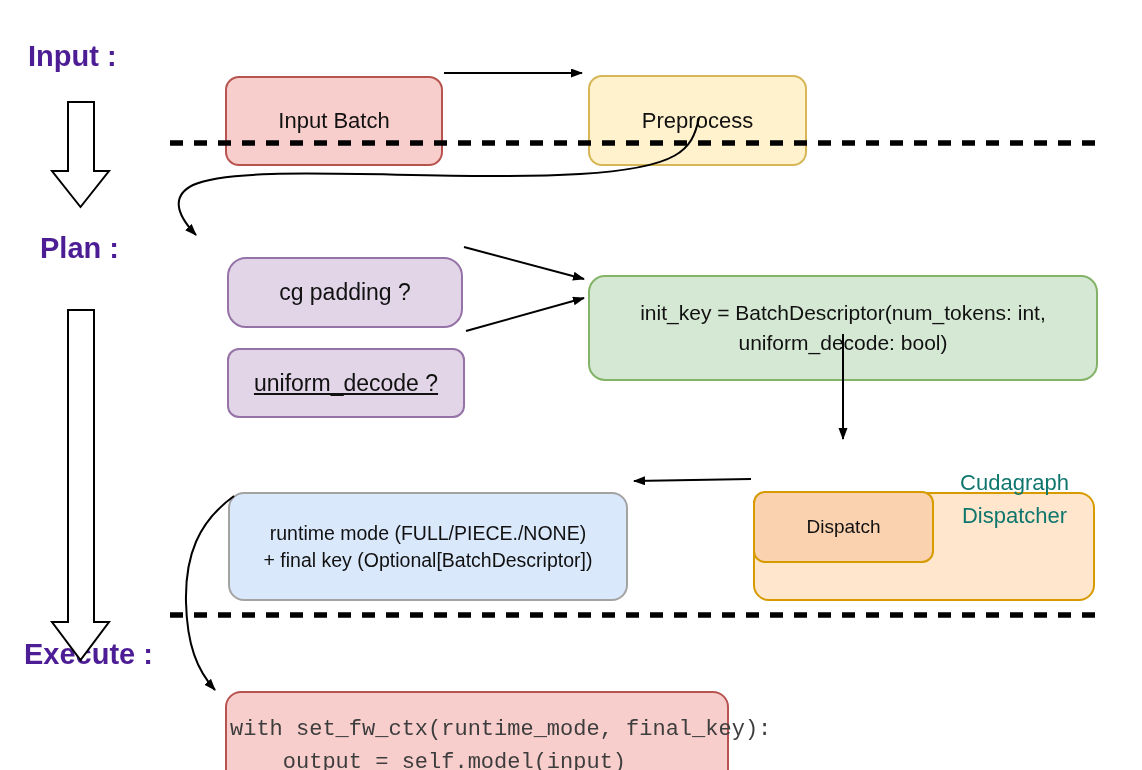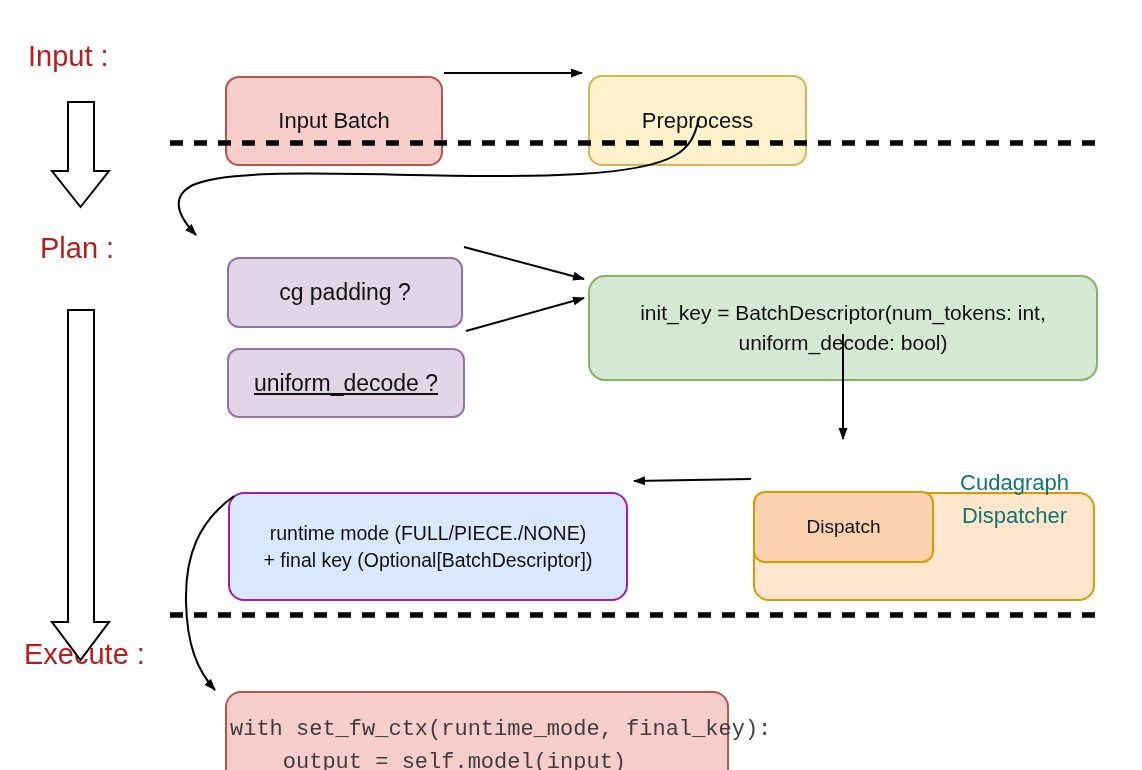--- a/index.html
+++ b/index.html
@@ -7,22 +7,22 @@
     position: relative;
     width: 1142px;
     height: 770px;
     background: #ffffff;
     font-family: "Liberation Sans", sans-serif;
     overflow: hidden;
   }
   .stage-label {
     position: absolute;
     font-size: 29px;
-    font-weight: 400;
-    color: #b91c1c;
+    font-weight: 700;
+    color: #4c1d95;
     white-space: nowrap;
   }
   .node {
     position: absolute;
     box-sizing: border-box;
     display: flex;
     flex-direction: column;
     align-items: center;
     justify-content: center;
     text-align: center;
@@ -36,37 +36,37 @@
     background: #f8cecc; border: 2px solid #b85450; border-radius: 14px;
     font-size: 22px;
   }
   #node-preprocess {
     left: 588px; top: 27px; width: 219px; height: 91px;
     background: #fff2cc; border: 2px solid #d6b656; border-radius: 14px;
     font-size: 22px;
   }
   #node-cg-padding {
     left: 227px; top: 209px; width: 236px; height: 71px;
-    background: #e1d5e7; border: 2px solid #9673a6; border-radius: 12px;
+    background: #e1d5e7; border: 2px solid #9673a6; border-radius: 19px;
     font-size: 23px;
   }
   #node-uniform-decode {
     left: 227px; top: 300px; width: 238px; height: 70px;
     background: #e1d5e7; border: 2px solid #9673a6; border-radius: 12px;
     font-size: 23px;
     text-decoration: underline;
   }
   #node-init-key {
     left: 588px; top: 227px; width: 510px; height: 106px;
     background: #d5e8d4; border: 2px solid #82b366; border-radius: 17px;
     font-size: 21px; line-height: 30px;
   }
   #node-runtime-mode {
     left: 228px; top: 444px; width: 400px; height: 109px;
-    background: #dae8fc; border: 2px solid #a21caf; border-radius: 16px;
+    background: #dae8fc; border: 2px solid #a3a3a3; border-radius: 16px;
     font-size: 19.5px; line-height: 27px;
   }
   #node-dispatcher-outer {
     left: 753px; top: 444px; width: 342px; height: 109px;
     background: #ffe6cc; border: 2px solid #d79b00; border-radius: 16px;
     z-index: 2;
   }
   #cudagraph-label {
     position: absolute;
     left: 934px; top: 444px; width: 161px; height: 109px;

